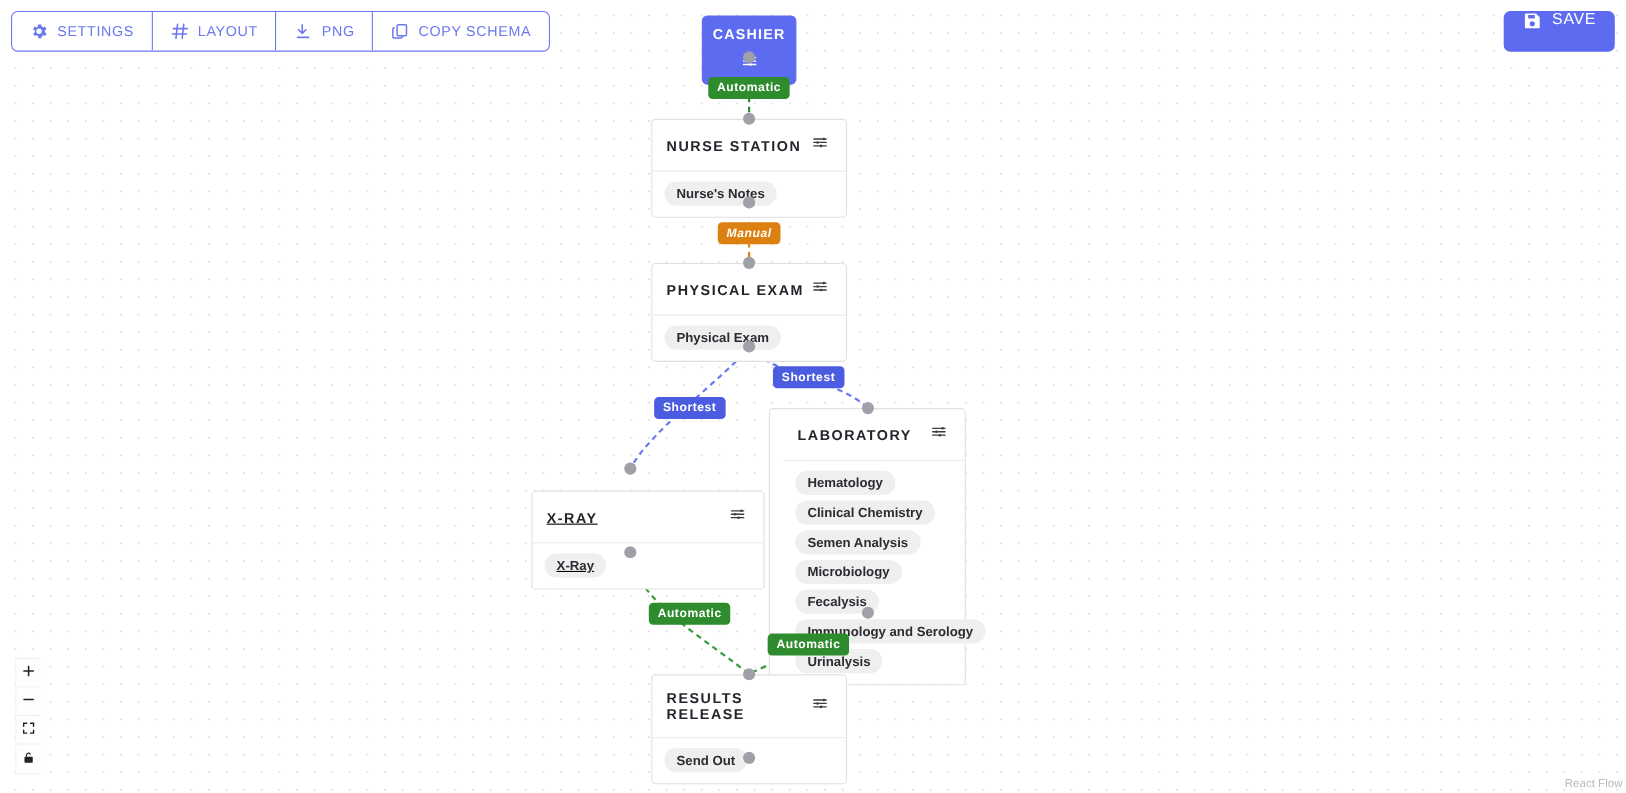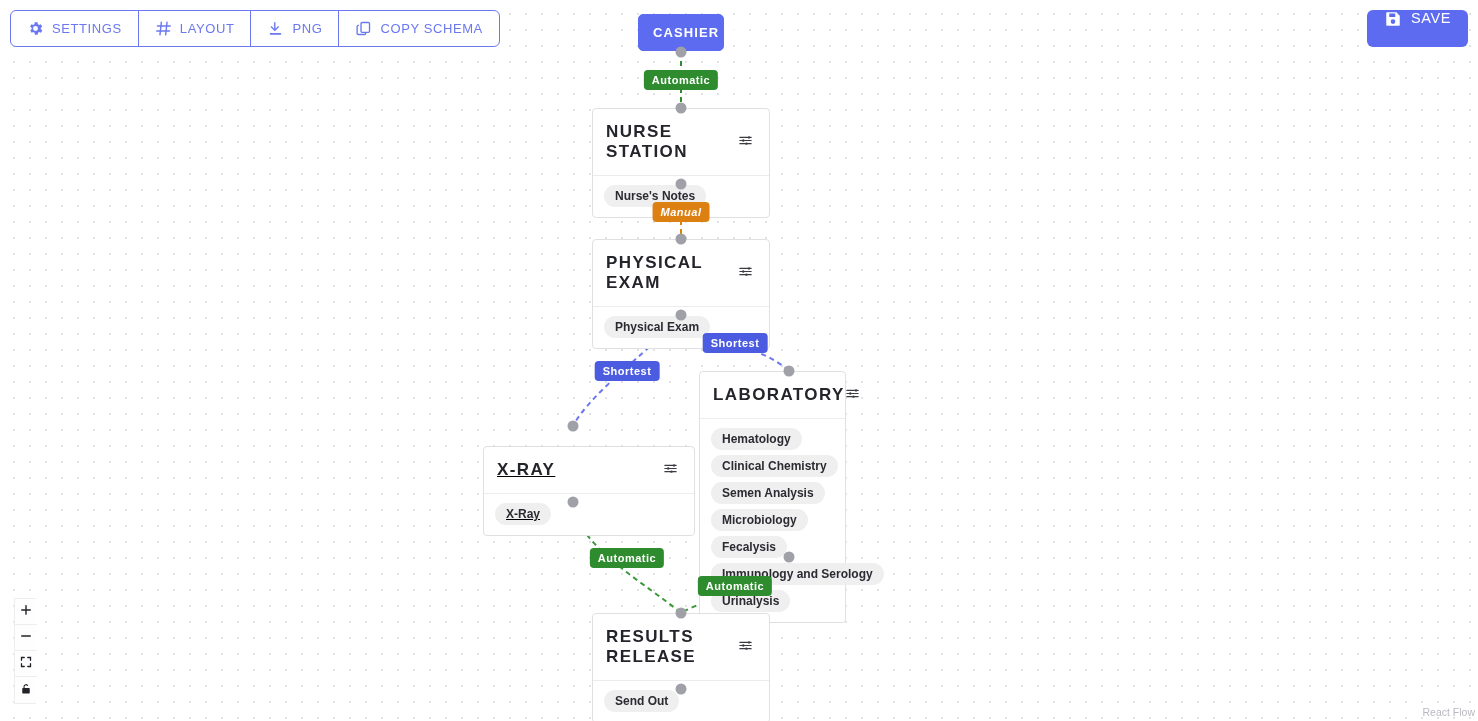--- a/index.html
+++ b/index.html
@@ -62,28 +62,29 @@
     font-family: "Liberation Sans", sans-serif;
   }
 
   
   .node {
     position: absolute;
     background: #ffffff;
     border: 1px solid #e0e0e3;
     border-radius: 4px;
     z-index: 20;
+    flex-direction: column;
   }
   .node-head {
     display: flex; align-items: center; justify-content: space-between;
     padding: 13px 16px 13px 13px;
     border-bottom: 1px solid #ececef;
   }
   .node-title {
-    font-size: 17px;
+    font-size: 13px;
     font-weight: bold;
     color: #24242b;
     letter-spacing: 1.4px;
     text-transform: uppercase;
   }
   .node-body {
     padding: 9px 11px 10px 11px;
     display: flex; flex-wrap: wrap; gap: 5px 7px;
   }
   .tag {
@@ -274,21 +275,21 @@
         </svg>
       </span>
     </div>
     <div class="node-body">
       <span class="tag">Physical Exam</span>
     </div>
   </div>
   <div class="handle" style="left:681px; top:239px;"></div>
   <div class="handle" style="left:681px; top:315px;"></div>
 
-  <div class="node" style="left:699px; top:371px; width:147px;">
+  <div class="node" style="left:699px; top:371px; width:179px;padding-left:12px;">
     <div class="node-head">
       <span class="node-title">Laboratory</span>
       <span>
         <svg width="15" height="15" viewBox="0 0 24 24" fill="none" stroke="#3b3b42" stroke-width="1.9" stroke-linecap="round">
           <path d="M3 7h13M19 7h2M3 12h4M10 12h11M3 17h9M15 17h6"></path>
           <circle cx="17.6" cy="7" r="1.9" fill="#3b3b42" stroke="none"></circle>
           <circle cx="8.4" cy="12" r="1.9" fill="#3b3b42" stroke="none"></circle>
           <circle cx="13.5" cy="17" r="1.9" fill="#3b3b42" stroke="none"></circle>
         </svg>
       </span>

